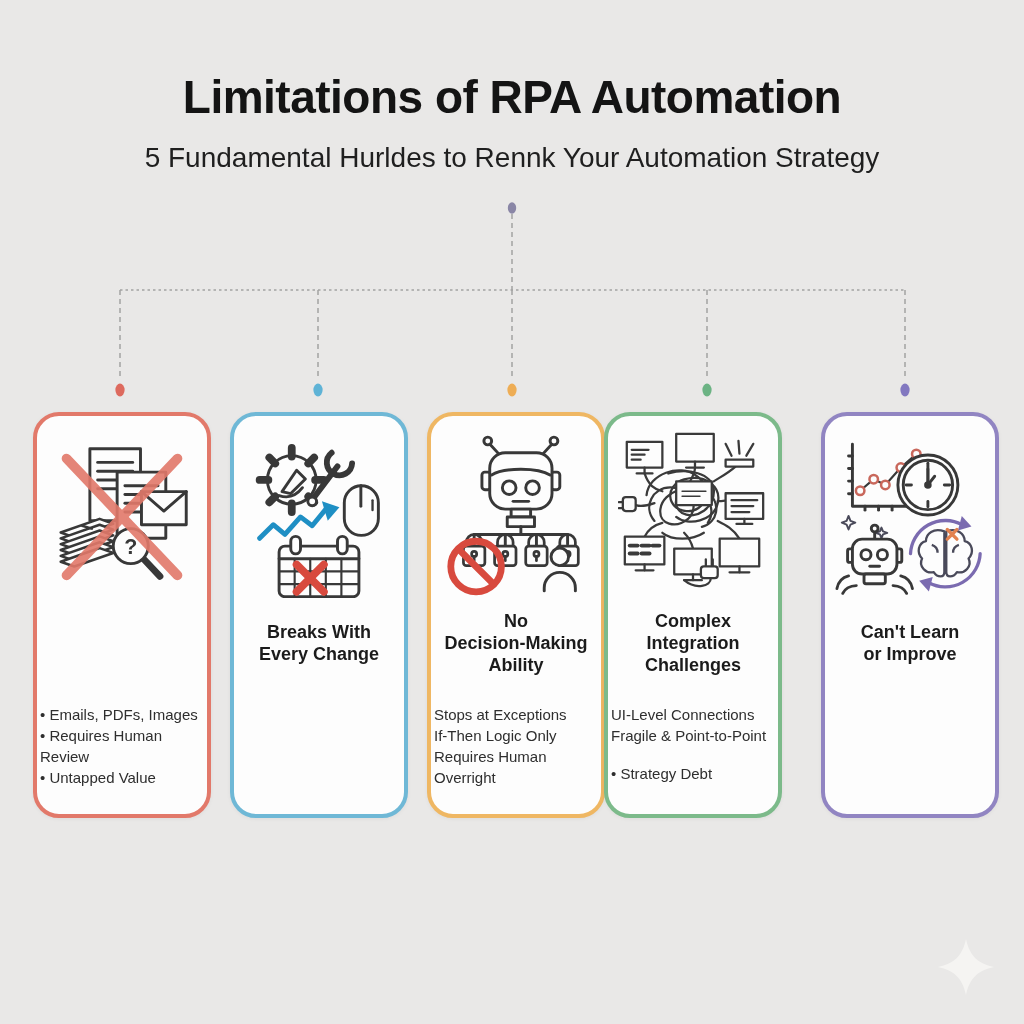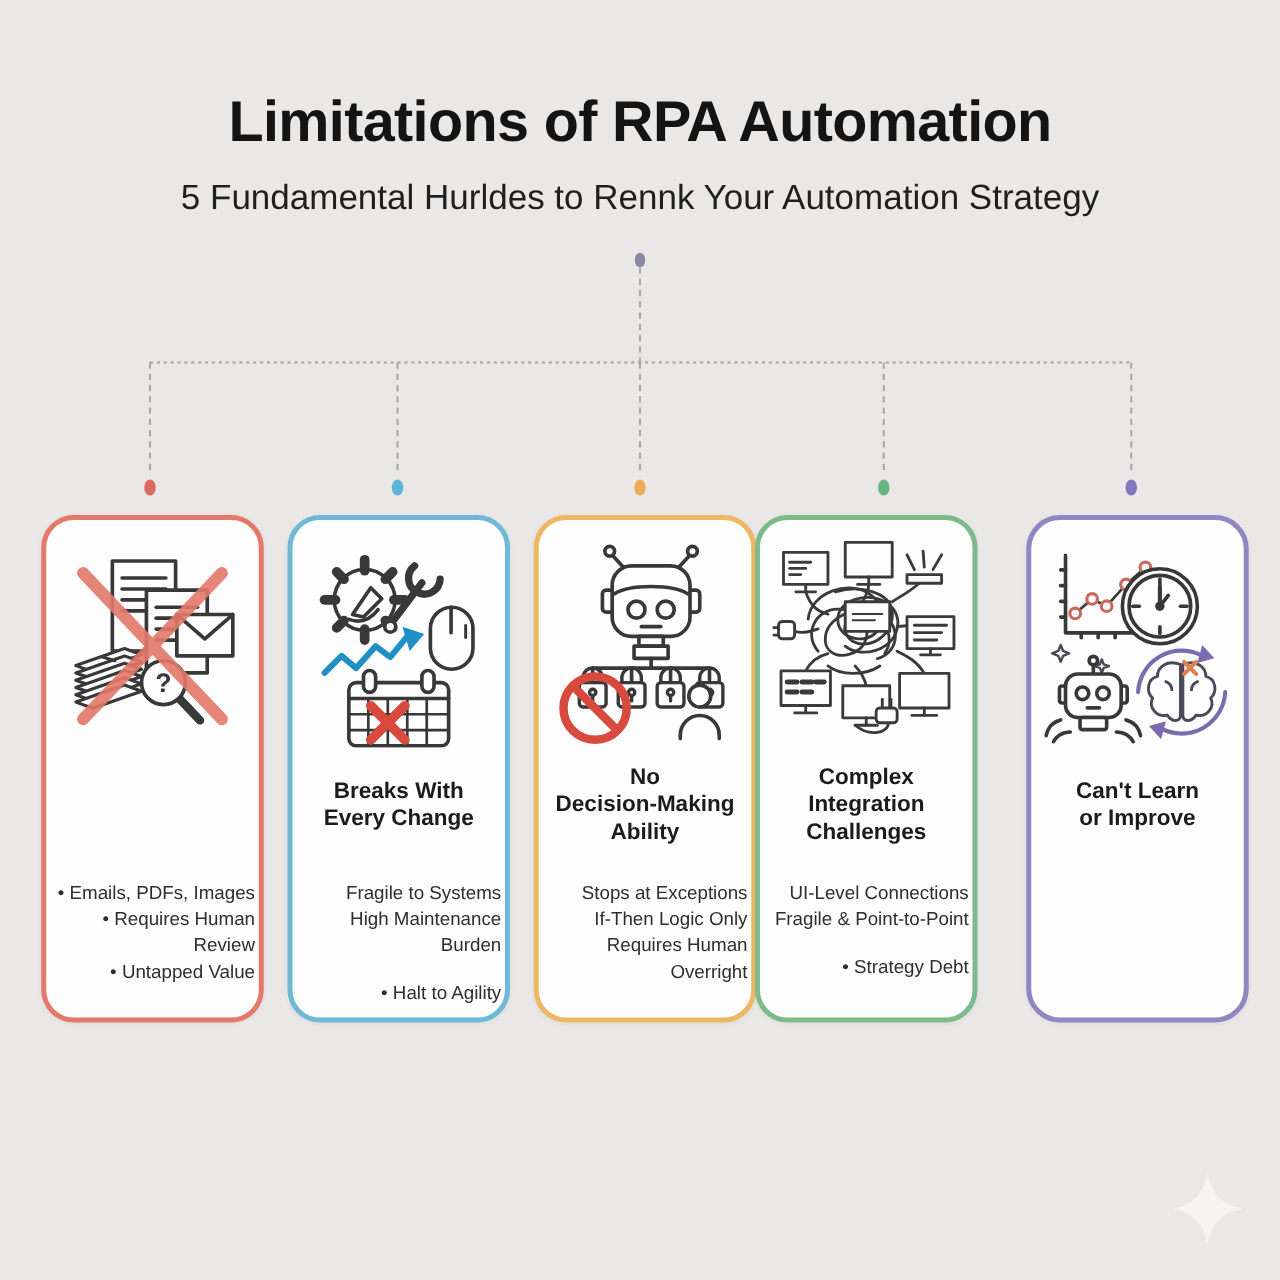--- a/index.html
+++ b/index.html
@@ -31,21 +31,21 @@
     position:absolute;top:12px;left:0;right:0;height:172px;
     display:flex;align-items:center;justify-content:center;
   }
   .card-title{
     position:absolute;top:185px;left:5px;right:5px;height:84px;
     display:flex;flex-direction:column;justify-content:center;
     text-align:center;font-size:18px;font-weight:700;color:#1b1b1b;line-height:22px;
   }
   .card-bullets{
     position:absolute;top:288px;left:3px;right:3px;
-    text-align:right;font-size:15px;color:#2e2e2e;line-height:21px;
+    text-align:left;font-size:15px;color:#2e2e2e;line-height:21px;
   }
   .bullet-spacer{height:17px;}
   .sparkle{position:absolute;left:938px;top:939px;}
   .icon-lines{stroke:#383838;stroke-width:3;fill:none;stroke-linecap:round;stroke-linejoin:round;}
 </style>
 </head>
 <body>
 
 <div class="canvas" style="background: rgb(233, 232, 231);">
 
@@ -155,26 +155,20 @@
     </g>
     <g stroke="#d84a3e" stroke-width="8" stroke-linecap="round">
       <line x1="52" y1="137" x2="80" y2="165"></line>
       <line x1="80" y1="137" x2="52" y2="165"></line>
     </g>
   </svg>
         </div>
     <div class="card-title">
           <div>Breaks With</div>
           <div>Every Change</div>
-        </div>
-    <div class="card-bullets">
-          <div>Fragile to Systems</div>
-          <div>High Maintenance Burden</div>
-          <div class="bullet-spacer"></div>
-          <div>• Halt to Agility</div>
         </div>
   </div>
 
   <div class="card" style="border-color: rgb(239, 183, 99);">
     <div class="card-icon">
           <svg width="146" height="168" viewBox="0 0 150 170">
     <g class="icon-lines">
       <line x1="58" y1="24" x2="48" y2="13"></line>
               <circle cx="46" cy="10" r="4" fill="#fdfdfd"></circle>
       <line x1="102" y1="24" x2="112" y2="13"></line>
@@ -301,21 +295,21 @@
           <div>Challenges</div>
         </div>
     <div class="card-bullets">
           <div>UI-Level Connections</div>
           <div>Fragile &amp; Point-to-Point</div>
           <div class="bullet-spacer"></div>
           <div>• Strategy Debt</div>
         </div>
   </div>
 
-  <div class="card" style="border-color: rgb(145, 133, 194); border-radius: 27px;">
+  <div class="card" style="border-color: rgb(145, 133, 194);">
     <div class="card-icon">
           <svg width="150" height="170" viewBox="0 0 155 172">
     <g class="icon-lines">
       <polyline points="18,14 18,78 80,78"></polyline>
       <line x1="14" y1="26" x2="18" y2="26"></line>
               <line x1="14" y1="39" x2="18" y2="39"></line>
       <line x1="14" y1="52" x2="18" y2="52"></line>
               <line x1="14" y1="65" x2="18" y2="65"></line>
       <line x1="31" y1="78" x2="31" y2="82"></line>
               <line x1="45" y1="78" x2="45" y2="82"></line>

